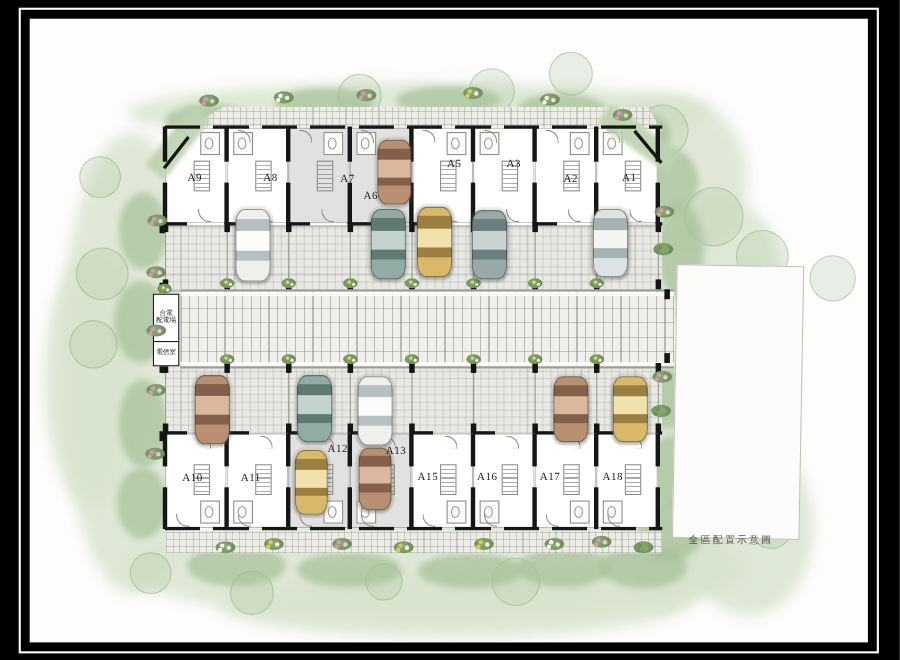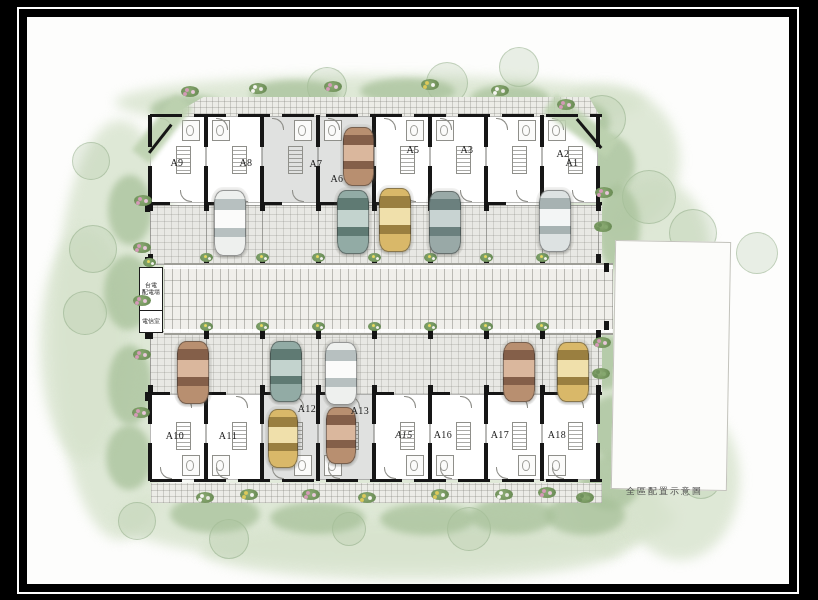--- a/index.html
+++ b/index.html
@@ -318,27 +318,27 @@
         <div class="wall-diag" style="left: 148px; top: 152px; width: 36px; transform: rotate(-52deg);"></div>
         <div class="wall-diag" style="left: 578px; top: 118px; width: 38px; transform: rotate(50deg);"></div>
         <div class="wedge" style="left: 132px; top: 150px; width: 70px; height: 22px; transform: rotate(-52deg); transform-origin: left top;"></div>
         <div class="wedge" style="left: 556px; top: 94px; width: 78px; height: 22px; transform: rotate(36deg); transform-origin: left top;"></div>
         <div class="unit-label" style="left: 177px; top: 162px;">A9</div>
         <div class="unit-label" style="left: 246px; top: 162px;">A8</div>
         <div class="unit-label" style="left: 316px; top: 163px;">A7</div>
         <div class="unit-label" style="left: 337px; top: 178px;">A6</div>
         <div class="unit-label" style="left: 413px; top: 149px;">A5</div>
         <div class="unit-label" style="left: 467px; top: 149px;">A3</div>
-        <div class="unit-label" style="left: 519px; top: 153px; margin-left: 44px;">A2</div>
+        <div class="unit-label" style="left: 519px; top: 163px;">A2</div>
         <div class="unit-label" style="left: 572px; top: 162px;">A1</div>
         <div class="unit-label" style="left: 175px; top: 435px;">A10</div>
         <div class="unit-label" style="left: 228px; top: 435px;">A11</div>
         <div class="unit-label" style="left: 307px; top: 408px;">A12</div>
         <div class="unit-label" style="left: 360px; top: 410px;">A13</div>
-        <div class="unit-label" style="left: 404px; top: 434px; font-style: italic;">A15</div>
+        <div class="unit-label" style="left: 389px; top: 434px;">A15</div>
         <div class="unit-label" style="left: 443px; top: 434px;">A16</div>
         <div class="unit-label" style="left: 500px; top: 434px;">A17</div>
         <div class="unit-label" style="left: 557px; top: 434px;">A18</div>
         <div class="car" style="left: 214px; top: 190px; width: 30px; height: 64px; --b: #eef0ee; --g: #b7c0c0; --l: #fbfbfa;"></div>
         <div class="car" style="left: 343px; top: 127px; width: 29px; height: 57px; --b: #b88f70; --g: #845f49; --l: #dab79d;"></div>
         <div class="car" style="left: 337px; top: 190px; width: 30px; height: 62px; --b: #92aba5; --g: #5f7a73; --l: #c3d3ce;"></div>
         <div class="car" style="left: 379px; top: 188px; width: 30px; height: 62px; --b: #d9b869; --g: #9a7f40; --l: #f0e0ab;"></div>
         <div class="car" style="left: 429px; top: 191px; width: 30px; height: 61px; --b: #99a9a7; --g: #6b807e; --l: #c8d3d2;"></div>
         <div class="car" style="left: 539px; top: 190px; width: 30px; height: 60px; --b: #dde2e2; --g: #a7b2b2; --l: #f3f5f5;"></div>
         <div class="car" style="left: 177px; top: 341px; width: 30px; height: 61px; --b: #b88f70; --g: #845f49; --l: #dab79d;"></div>

